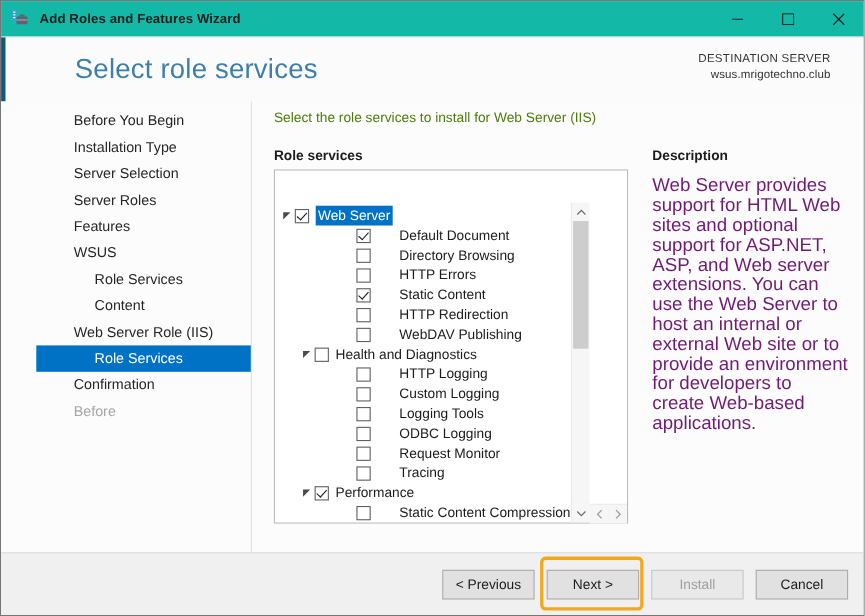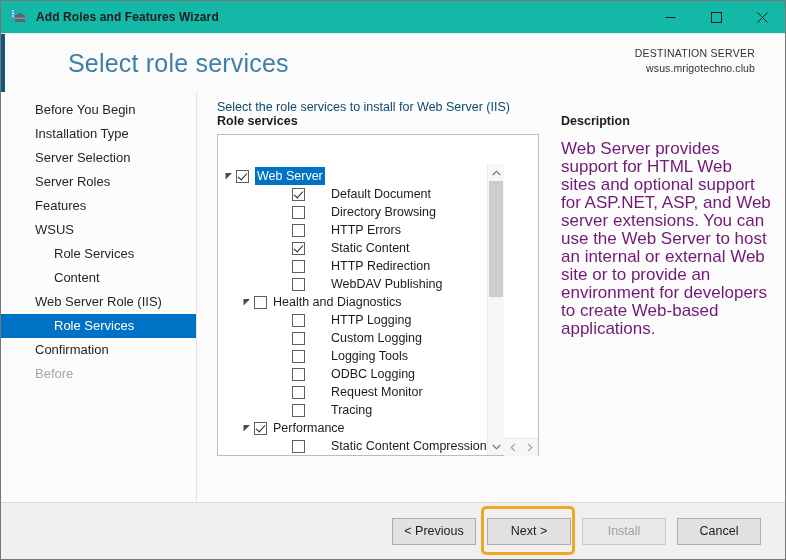--- a/index.html
+++ b/index.html
@@ -118,20 +118,21 @@
     background: #fcfcfc;
   }
 
   .sidebar {
     flex: 0 0 196px;
     width: 196px;
     padding-top: 6px;
     box-sizing: border-box;
     border-right: 1px solid #e2e2e2;
     background: #fcfcfc;
+    margin-left: 32px;
   }
   .nav-item {
     height: 24px;
     line-height: 24px;
     font-size: 13px;
     color: #262626;
     padding-left: 34px;
     white-space: nowrap;
     overflow: hidden;
   }
@@ -145,21 +146,22 @@
   .content {
     flex: 1 1 auto;
     min-width: 0;
     padding: 8px 0 0 20px;
     box-sizing: border-box;
     display: flex;
     flex-direction: column;
   }
   .instruction {
     font-size: 12.5px;
-    color: #0c4a6e;
+    color: #4d7c0f;
+    margin-bottom: 20px;
     white-space: nowrap;
   }
 
   .panes {
     flex: 1 1 auto;
     display: flex;
     min-height: 0;
   }
   .left-pane {
     flex: 0 0 322px;
@@ -320,21 +322,21 @@
 
   
   .footer {
     flex: 0 0 57px;
     height: 57px;
     background: #f0f0f0;
     border-top: 1px solid #dcdcdc;
     display: flex;
     align-items: center;
     justify-content: flex-end;
-    padding-right: 24px;
+    padding-right: 14px;
     box-sizing: border-box;
     position: relative;
   }
   .btn {
     width: 84px;
     height: 27px;
     margin-left: 11px;
     background: #e1e1e1;
     border: 1px solid #adadad;
     font-family: "Liberation Sans", sans-serif;

